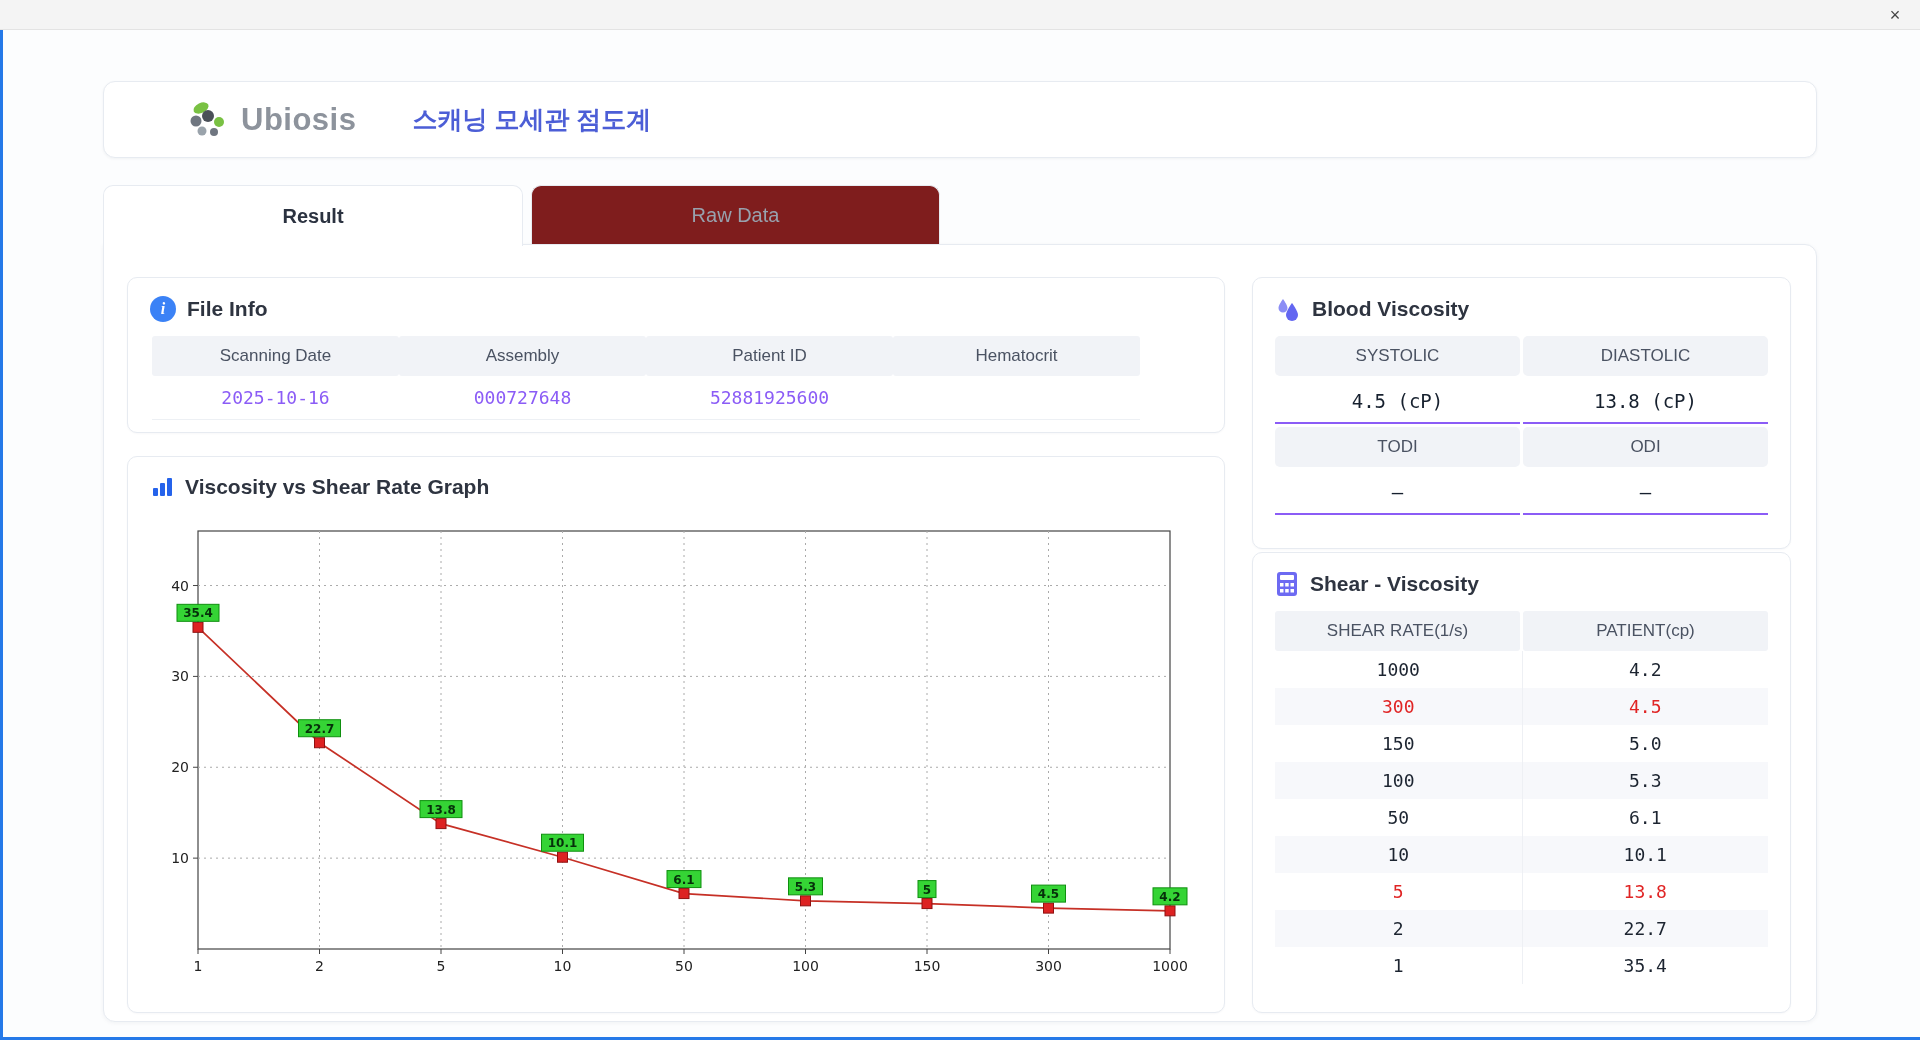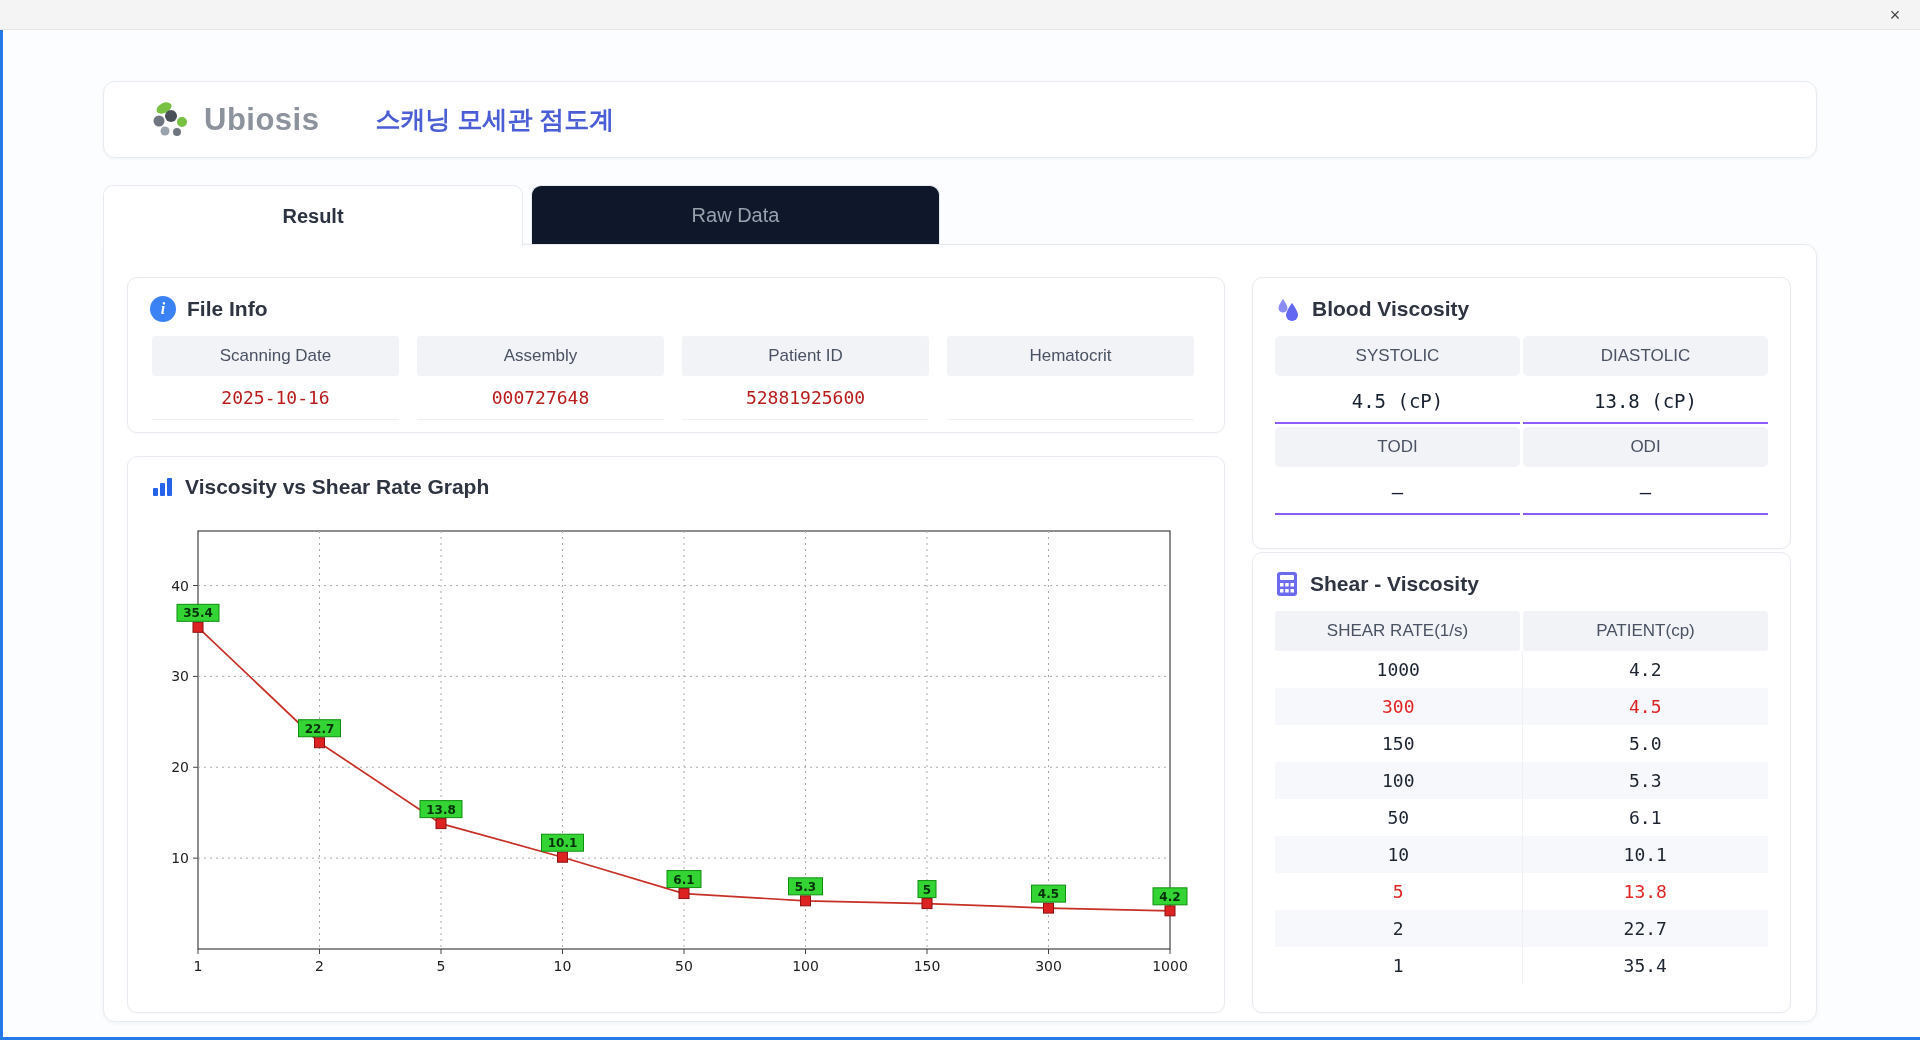--- a/index.html
+++ b/index.html
@@ -16,31 +16,31 @@
   .titlebar { position: absolute; left:0; top:0; right:0; height:30px; background:#f4f4f4; border-bottom:1px solid #e3e3e3; z-index:5; }
   .close-btn { position:absolute; right:12px; top:2px; width:26px; height:26px; border:none; background:transparent; font-size:18px; color:#444; cursor:pointer; line-height:26px; }
   .accent-left { position:absolute; left:0; top:30px; bottom:0; width:3px; background:#2579e8; z-index:6; }
   .accent-bottom { position:absolute; left:0; right:0; bottom:0; height:3px; background:#2579e8; z-index:6; }
 
   
   .header-card {
     position:absolute; left:103px; top:81px; width:1714px; height:77px;
     background:#fff; border:1px solid #e7ebf1; border-radius:12px;
     box-shadow:0 1px 3px rgba(20,30,60,.05);
-    display:flex; align-items:center; z-index:2;
+    display:flex; align-items:center; z-index:2;padding-left:37px;
   }
   .logo { display:flex; align-items:center; gap:10px; margin-left:46px; }
   .logo-text { font-size:31px; font-weight:bold; color:#8d939c; letter-spacing:.5px; }
   .app-title { margin-left:56px; font-size:25px; font-weight:bold; color:#4c5ed6; }
 
   
   .tabs { position:absolute; left:103px; top:185px; display:flex; gap:8px; z-index:3; }
   .tab { display:flex; align-items:center; justify-content:center; font-size:20px; border-radius:10px 10px 0 0; cursor:pointer; }
   .tab.active { width:420px; height:61px; background:#fff; border:1px solid #e7ebf1; border-bottom:none; color:#2b3240; font-weight:bold; }
-  .tab.inactive { width:409px; height:59px; background:#0f172a; border:1px solid #e7ebf1; border-bottom:none; color:#98a1ad; }
+  .tab.inactive { width:409px; height:59px; background:#7f1d1d; border:1px solid #e7ebf1; border-bottom:none; color:#98a1ad; }
 
   
   .main-card {
     position:absolute; left:103px; top:244px; width:1714px; height:778px;
     background:#fff; border:1px solid #e7ebf1; border-radius:0 12px 12px 12px;
     box-shadow:0 1px 4px rgba(20,30,60,.05); z-index:2;
   }
   .panel { position:absolute; background:#fff; border:1px solid #e7ebf1; border-radius:10px; box-shadow:0 1px 2px rgba(20,30,60,.03); }
   .panel-title { display:flex; align-items:center; gap:11px; padding:18px 22px 10px 22px; }
   .panel-title h2 { font-size:21px; font-weight:bold; color:#2e3440; }
@@ -48,24 +48,24 @@
   .panel-fileinfo { left:23px; top:32px; width:1098px; height:156px; }
   .panel-graph   { left:23px; top:211px; width:1098px; height:557px; }
   .panel-blood   { left:1148px; top:32px; width:539px; height:272px; }
   .panel-shear   { left:1148px; top:307px; width:539px; height:461px; }
 
   
   .info-icon { width:26px; height:26px; border-radius:50%; background:#3b82f6; color:#fff; font-weight:bold; font-size:16px; display:flex; align-items:center; justify-content:center; font-family:"Liberation Serif", serif; font-style:italic; flex:0 0 auto; }
   .svg-icon { display:block; flex:0 0 auto; }
 
   
-  .fields { display:flex; gap:18px; padding:4px 24px 0 24px; }
+  .fields { display:flex; padding:4px 24px 0 24px; }
   .field { width:247px; }
   .field-label { height:40px; background:#f1f3f7; border-radius:3px; display:flex; align-items:center; justify-content:center; color:#4a5262; font-size:17px; }
-  .field-value { height:44px; display:flex; align-items:center; justify-content:center; font-family:"DejaVu Sans Mono", monospace; font-size:18px; color:#b91c1c; border-bottom:1px solid #edf0f4; }
+  .field-value { height:44px; display:flex; align-items:center; justify-content:center; font-family:"DejaVu Sans Mono", monospace; font-size:18px; color:#8b5cf6; border-bottom:1px solid #edf0f4; }
 
   
   .bv-grid { display:grid; grid-template-columns:1fr 1fr; gap:3px; padding:4px 22px 0 22px; }
   .bv-head { height:40px; background:#f1f3f7; border-radius:5px; display:flex; align-items:center; justify-content:center; font-size:17px; color:#4a5262; }
   .bv-val { height:45px; display:flex; align-items:center; justify-content:center; font-family:"DejaVu Sans Mono", monospace; font-size:19px; color:#16202e; border-bottom:2px solid #8b5cf6; }
 
   
   .sv-header { display:grid; grid-template-columns:1fr 1fr; gap:3px; margin:4px 22px 0 22px; }
   .sv-head-cell { height:40px; background:#f1f3f7; border-radius:3px; display:flex; align-items:center; justify-content:center; font-size:17px; color:#4a5262; }
   .sv-rows { margin:0 22px; }

